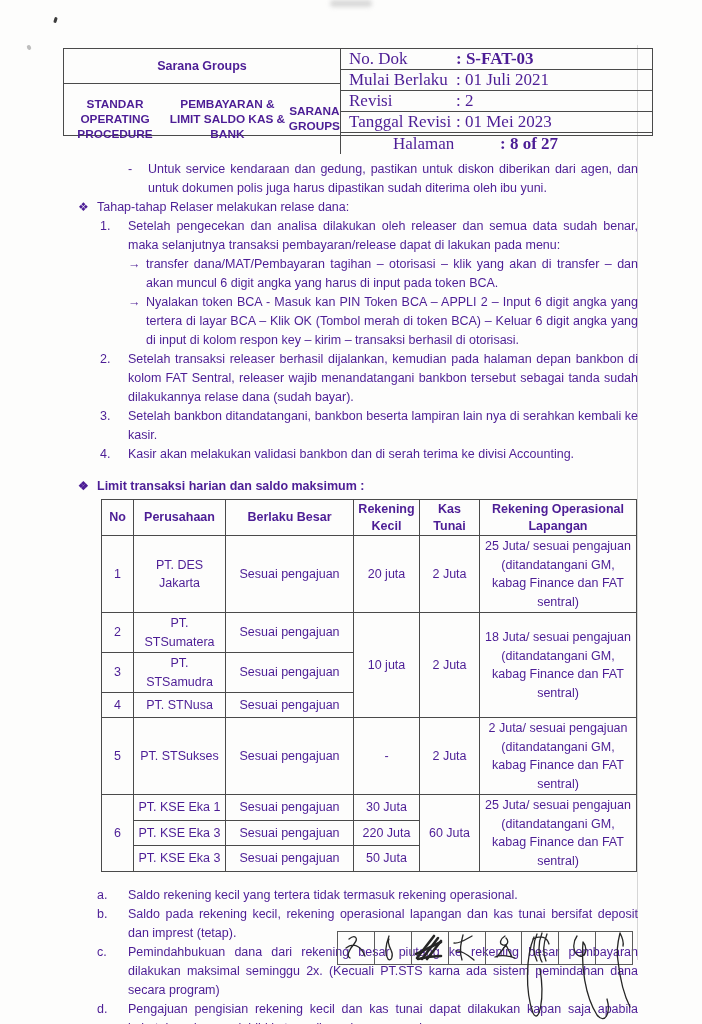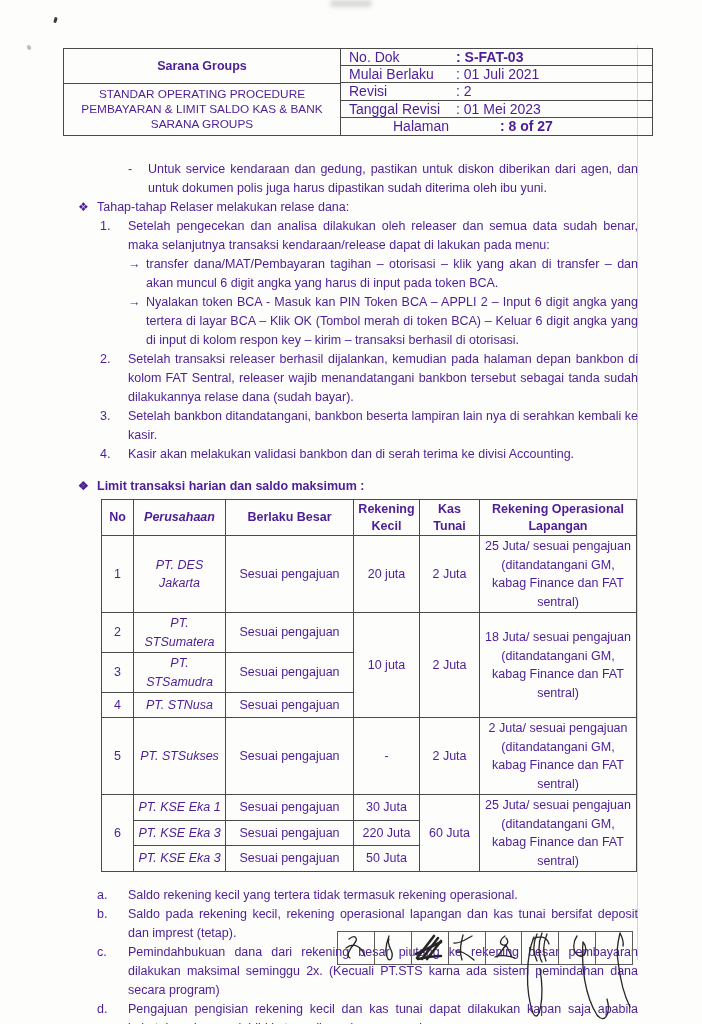--- a/index.html
+++ b/index.html
@@ -16,24 +16,24 @@
 
   
   .doc-header{
     position:absolute; left:63px; top:48px; width:590px; height:88px;
     display:grid; grid-template-columns:277px 1fr;
     border:1.4px solid #4a4a4a; box-sizing:border-box;
   }
   .dh-left{border-right:1.4px solid #4a4a4a; display:grid; grid-template-rows:35px 1fr;}
   .org-cell{border-bottom:1.3px solid #4a4a4a; display:flex; align-items:center; justify-content:center;
     font-weight:bold; font-size:12.5px;}
-  .title-cell{display:flex; flex-direction:column; align-items:center; justify-content:center;
-    font-weight:normal; font-size:11.8px; line-height:15px; text-align:center;}
+  .title-cell{display:flex; flex-direction:row; align-items:center; justify-content:center;
+    font-weight:bold; font-size:11.8px; line-height:15px; text-align:center;}
   .dh-right{display:grid; grid-template-rows:repeat(5,1fr);}
-  .dh-row{display:flex; align-items:center; padding-left:8px; border-bottom:1.3px solid #4a4a4a; font-size:14px;}
+  .dh-row{display:flex; align-items:center; padding-left:8px; border-bottom:1.3px solid #4a4a4a; font-size:17px;font-family:Liberation Serif, serif;}
   .dh-row:last-child{border-bottom:none;margin-left:44px;}
   .dh-label{width:107px; flex:none;}
   .dh-value{flex:1;}
   .bold-val .dh-value{font-weight:bold;}
 
   
   .content{position:absolute; left:63px; top:160px; width:575px; font-size:12.5px; line-height:19px;}
   .item{display:flex;}
   .m{flex:none; white-space:pre;}
   .t{flex:1; text-align:justify;}
@@ -47,21 +47,21 @@
 
   
   .limit-table{margin:3px 0 0 38px; border-collapse:collapse; width:535px; table-layout:fixed;padding-left:48px;}
   .limit-table td,.limit-table th{
     border:1.3px solid #4a4a4a; font-size:12.5px; padding:1px 4px;
     text-align:center; vertical-align:middle; line-height:18.5px; overflow:hidden;
   }
   .limit-table th{font-weight:bold; line-height:16.5px;}
   .c-no{width:32px;} .c-per{width:92px;} .c-bes{width:128px;}
   .c-kec{width:66px;} .c-tun{width:60px;} .c-op{width:157px;}
-  .cell-left{text-align:left; padding-left:7px;font-style:italic;}
+  .cell-left{text-align:left; padding-left:7px;}
   tr.hrow{height:35px;} tr.r1{height:58px;} tr.rs{height:25px;} tr.r5{height:61px;}
 
   
   .sig-strip{position:absolute; left:337px; top:931px; width:296px; height:34px;
     display:flex; border:1px solid #5a5a5a; box-sizing:border-box;}
   .sig-cell{flex:1; border-right:1px solid #5a5a5a;}
   .sig-cell:last-child{border-right:none;}
   .sig-svg{position:absolute; left:337px; top:931px; width:296px; height:105px; overflow:visible; pointer-events:none;}
 </style>
 </head>
@@ -114,21 +114,21 @@
       <span class="t">Untuk service kendaraan dan gedung, pastikan untuk diskon diberikan dari agen, dan untuk dokumen polis juga harus dipastikan sudah diterima oleh ibu yuni.</span>
     </div>
 
     <div class="item diamond-item">
       <span class="m">❖</span>
       <span class="t">Tahap-tahap Relaser melakukan relase dana:</span>
     </div>
 
     <div class="item step-item">
       <span class="m">1.</span>
-      <span class="t">Setelah pengecekan dan analisa dilakukan oleh releaser dan semua data sudah benar, maka selanjutnya transaksi kendaraan/release dapat di lakukan pada menu:</span>
+      <span class="t">Setelah pengecekan dan analisa dilakukan oleh releaser dan semua data sudah benar, maka selanjutnya transaksi pembayaran/release dapat di lakukan pada menu:</span>
     </div>
 
     <div class="item arrow-item">
       <span class="m">→</span>
       <span class="t">transfer dana/MAT/Pembayaran tagihan – otorisasi – klik yang akan di transfer – dan akan muncul 6 digit angka yang harus di input pada token BCA.</span>
     </div>
 
     <div class="item arrow-item">
       <span class="m">→</span>
       <span class="t">Nyalakan token BCA -  Masuk kan PIN Token BCA – APPLI 2 – Input 6 digit angka yang tertera di layar BCA – Klik OK (Tombol merah di token BCA) – Keluar 6 digit angka yang di input di kolom respon key – kirim – transaksi berhasil di otorisasi.</span>

